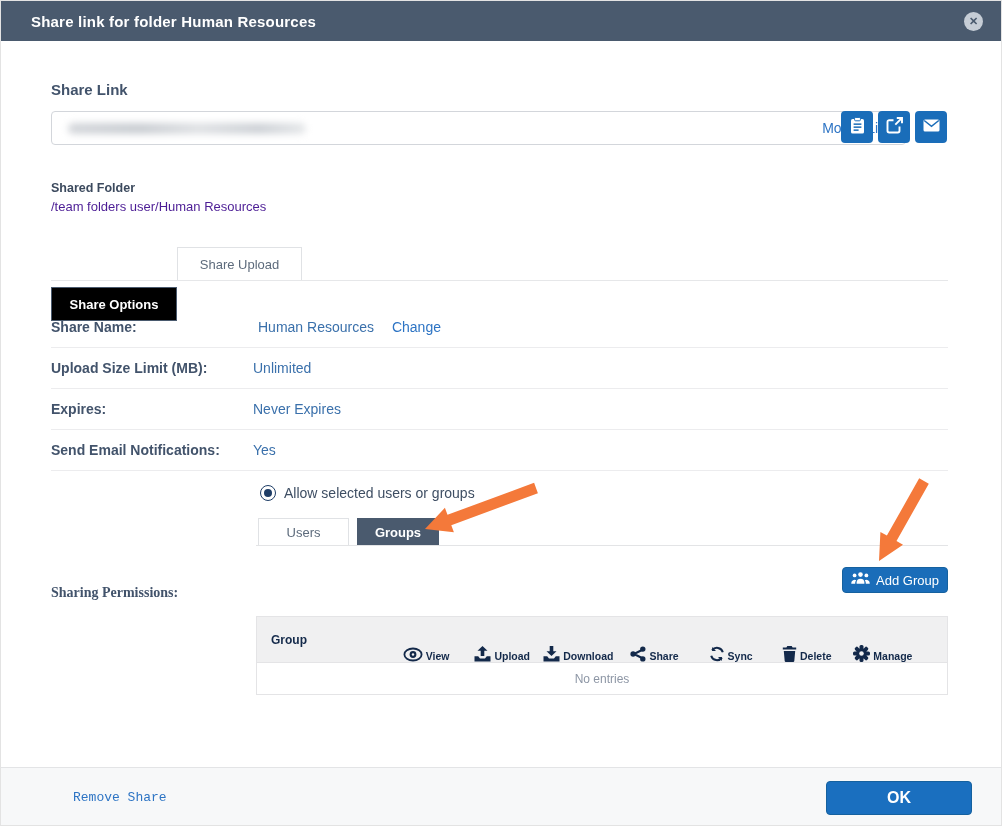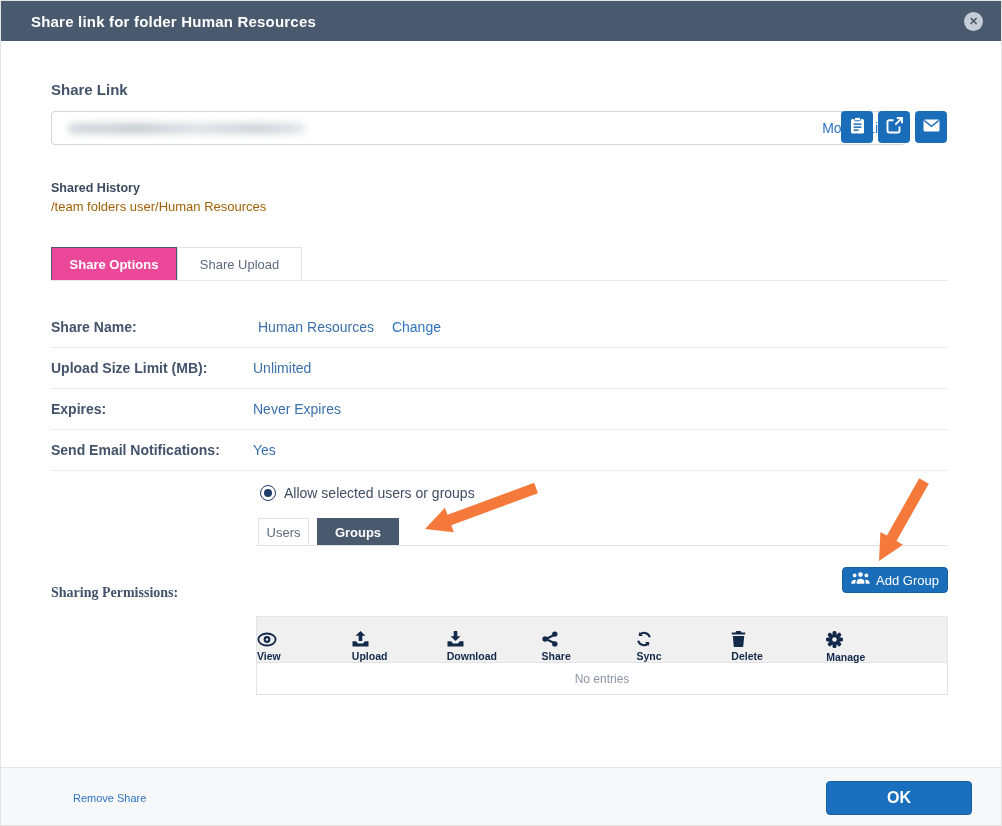--- a/index.html
+++ b/index.html
@@ -34,48 +34,48 @@
     filter:blur(3.5px);
   }
   .modify { margin-left:auto; color:#2d74c4; font-size:14px; cursor:pointer; text-decoration:none; }
   .link-actions { position:absolute; top:110px; left:840px; width:107px; display:flex; gap:5px; }
   .icon-btn {
     width:32px; height:32px; border-radius:4px; background:#1a6db9; border:none;
     display:flex; align-items:center; justify-content:center; cursor:pointer;
   }
   
   .shared-folder-label { position:absolute; top:180px; left:50px; font-size:12.5px; font-weight:bold; color:#3c4a5e; }
-  .shared-folder-path  { position:absolute; top:198px; left:50px; font-size:13px; color:#a16207; }
+  .shared-folder-path  { position:absolute; top:198px; left:50px; font-size:13px; color:#4c1d95; }
   
   .tabs { position:absolute; top:246px; left:50px; display:flex; }
   .tab {
     height:34px; display:flex; align-items:center; justify-content:center;
     font-size:13px; cursor:pointer;
   }
-  .tab.active { background:#ec4899; color:#fff; font-weight:bold; width:126px; border:1px solid #4a5a6e; }
+  .tab.active { background:#000000; color:#fff; font-weight:bold; width:126px; border:1px solid #4a5a6e;margin-top:40px; }
   .tab.inactive { background:#fff; color:#5d6b7c; width:125px; border:1px solid #e0e2e5; border-bottom:none; }
   .tabs-underline { position:absolute; top:279px; left:50px; width:897px; height:1px; background:#e6e7e9; }
   
   .options { position:absolute; top:306px; left:50px; width:897px; }
   .option-row { height:41px; display:flex; align-items:center; border-bottom:1px solid #ececee; }
   .option-row .olabel { width:202px; font-size:14px; font-weight:bold; color:#42536b; }
   .option-row .ovalue { font-size:14px; color:#3a70ab; }
   .option-row .oaction { font-size:14px; color:#2d74c4; margin-left:18px; cursor:pointer; text-decoration:none; }
   .indent-row1 { margin-left:5px; }
   
   .radio-row { position:absolute; top:484px; left:259px; display:flex; align-items:flex-start; }
   .radio-dot {
     width:16px; height:16px; border-radius:50%; border:1.5px solid #1e3d66;
     display:flex; align-items:center; justify-content:center; background:#fff; cursor:pointer;
   }
   .radio-dot::after { content:""; width:8px; height:8px; border-radius:50%; background:#1e3d66; }
   .radio-label { margin-left:8px; font-size:14px; color:#3e4e63; }
   .subtabs { position:absolute; top:517px; left:257px; display:flex; }
   .subtab { height:28px; display:flex; align-items:center; justify-content:center; font-size:13px; cursor:pointer; }
-  .subtab.inactive { width:51px; background:#fff; border:1px solid #e0e2e5; border-bottom:none; color:#5d6b7c; margin-right:8px; }
+  .subtab.inactive { width:91px; background:#fff; border:1px solid #e0e2e5; border-bottom:none; color:#5d6b7c; margin-right:8px; }
   .subtab.active { width:82px; background:#4a5a6e; border:1px solid #4a5a6e; color:#fff; font-weight:bold; }
   .subtabs-underline { position:absolute; top:544px; left:255px; width:692px; height:1px; background:#e3e4e6; }
   
   .perm-label { position:absolute; top:584px; left:50px; font-size:14px; font-weight:bold; color:#42536b;font-family:Liberation Serif, serif; }
   .add-group {
     position:absolute; top:566px; left:841px; width:106px; height:26px;
     background:#1a6db9; border:1px solid #15619f; border-radius:4px; color:#fff;
     font-family:"Liberation Sans",sans-serif; font-size:13px;
     display:flex; align-items:center; justify-content:center; gap:6px; cursor:pointer;
   }
@@ -83,33 +83,33 @@
     position:absolute; top:615px; left:255px; width:692px;
     border:1px solid #e4e4e6; background:#fff;
   }
   .thead {
     height:46px; background:#f0f0f1; border-bottom:1px solid #e4e4e6;
     display:flex; align-items:stretch; padding-right:26px;
   }
   .col-group { width:131px; display:flex; align-items:center; padding-left:14px;
     font-size:12px; font-weight:bold; color:#13294a; }
   .col {
-    flex:1; display:flex; flex-direction:column; align-items:flex-start; justify-content:center; gap:3px;
+    flex:1; display:flex; flex-direction:row; align-items:flex-end; justify-content:center; gap:3px;
     font-size:10.5px; font-weight:bold; color:#13294a;margin-top:14px;
   }
   .col svg { display:block; }
   .empty-row { height:31px; display:flex; align-items:center; justify-content:center;
     font-size:12px; color:#8d96a5; }
   
   .footer {
     position:absolute; left:0; top:766px; width:100%; height:60px;
     background:#f7f8f9; border-top:1px solid #e3e4e6;
     display:flex; align-items:center; padding:0 29px 0 72px;
   }
-  .remove-share { color:#2d74c4; font-size:11px; text-decoration:none; cursor:pointer; }
+  .remove-share { color:#2d74c4; font-size:13px; text-decoration:none; cursor:pointer;font-family:Liberation Mono, monospace; }
   .ok-btn {
     margin-left:auto; width:146px; height:34px; background:#1a6fbf; color:#fff;
     border:1px solid #15619f; border-radius:4px; font-size:16px; font-weight:bold;
     font-family:"Liberation Sans",sans-serif; cursor:pointer;
   }
   
   .arrows { position:absolute; inset:0; width:1002px; height:826px; pointer-events:none; z-index:40; }
 </style>
 </head>
 <body>
@@ -150,21 +150,21 @@
     <button class="icon-btn">
       <span>
         <svg width="17" height="13" viewBox="0 0 17 13">
           <rect x="0.5" y="0.5" width="16" height="12" rx="1.6" fill="#fff"></rect>
           <path d="M1.2 1.5 8.5 7.3 15.8 1.5" stroke="#1a6db9" stroke-width="1.5" fill="none"></path>
         </svg>
       </span>
     </button>
   </div>
 
-  <div class="shared-folder-label">Shared History</div>
+  <div class="shared-folder-label">Shared Folder</div>
   <div class="shared-folder-path">/team folders user/Human Resources</div>
 
   <div class="tabs">
     <div class="tab active">Share Options</div>
     <div class="tab inactive">Share Upload</div>
   </div>
   <div class="tabs-underline"></div>
 
   <div class="options">
     <div class="option-row">
@@ -207,20 +207,21 @@
         <path d="M0.3 10.8a3.3 3.3 0 0 1 4.9-2.6 5.3 5.3 0 0 0-1 2.6v1H0.3z" fill="#fff"></path>
         <circle cx="15.4" cy="3.4" r="1.9" fill="#fff"></circle>
         <path d="M18.7 10.8a3.3 3.3 0 0 0-4.9-2.6 5.3 5.3 0 0 1 1 2.6v1h3.9z" fill="#fff"></path>
       </svg>
     </span>
     <span>Add Group</span>
   </button>
 
   <div class="perm-table">
     <div class="thead">
+      <div class="col-group">Group</div>
       <div class="col">
         <span>
           <svg width="20" height="15" viewBox="0 0 20 15" fill="none">
             <ellipse cx="10" cy="7.5" rx="8.6" ry="6" stroke="#13294a" stroke-width="1.8"></ellipse>
             <circle cx="10" cy="7.5" r="3.4" fill="#13294a"></circle>
             <circle cx="10" cy="7.5" r="1.2" fill="#f0f0f1"></circle>
           </svg>
         </span>
         <span>View</span>
       </div>

